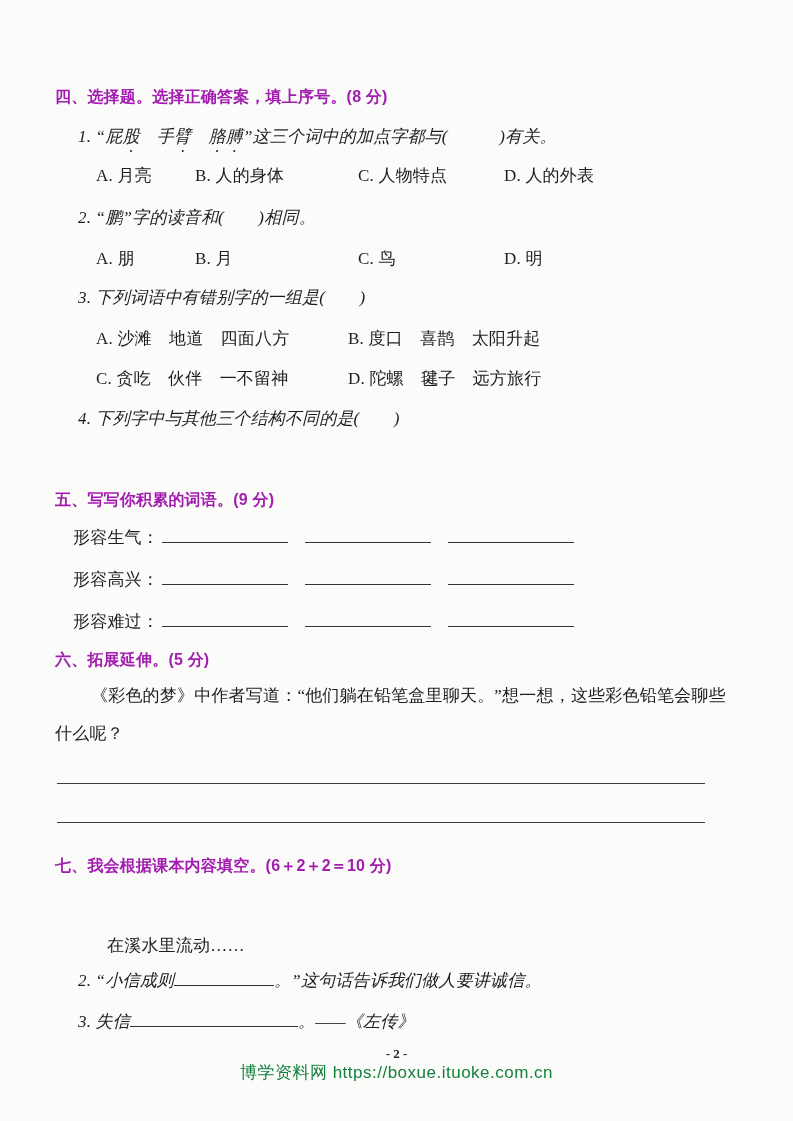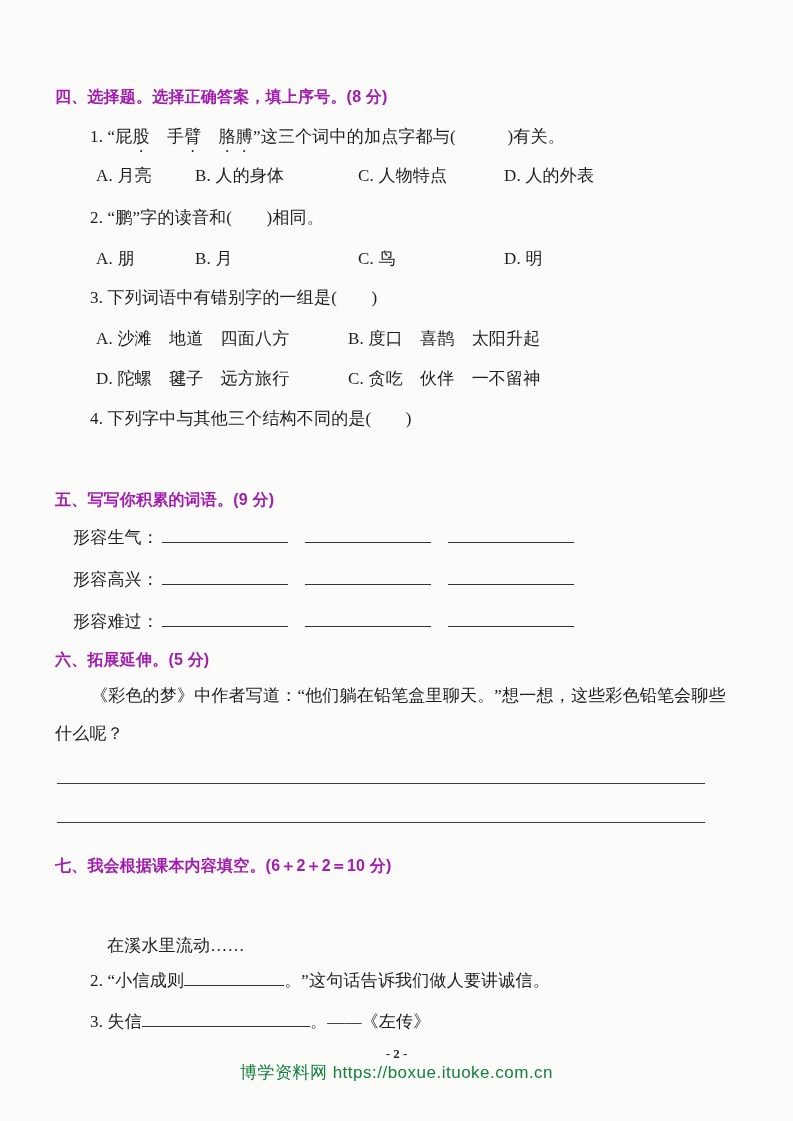--- a/index.html
+++ b/index.html
@@ -17,21 +17,21 @@
     font-size:17px;line-height:22px;
     white-space:nowrap;
     letter-spacing:0.2px;
   }
   .heading{
     font-weight:700;
     font-size:16px;
     font-family:"Liberation Sans", sans-serif;
     color:#a21caf;
   }
-  .stem{left:90px;}
+  .stem{left:78px;font-style:italic;}
   .indent1{left:75px;}
   .indent2{left:107px;}
   
   .optrow{left:96px;display:flex;}
   .optrow span{display:inline-block;}
   .opt4 span:nth-child(1){width:99px;}
   .opt4 span:nth-child(2){width:163px;}
   .opt4 span:nth-child(3){width:146px;}
   .opt4n span:nth-child(1){width:98px;}
   .opt4n span:nth-child(2){width:99px;}
@@ -112,22 +112,22 @@
   </div>
 
   <div class="row stem" style="top:287px">3. 下列词语中有错别字的一组是(　　)</div>
 
   <div class="row optrow opt2" style="top:328px">
     <span>A. 沙滩　地道　四面八方</span>
     <span>B. 度口　喜鹊　太阳升起</span>
   </div>
 
   <div class="row optrow opt2" style="top:368px">
+    <span>C. 贪吃　伙伴　一不留神</span>
     <span>D. 陀螺　毽子　远方旅行</span>
-    <span>C. 贪吃　伙伴　一不留神</span>
   </div>
 
   <div class="row stem" style="top:408px">4. 下列字中与其他三个结构不同的是(　　)</div>
 
 
   <div class="row heading" style="top:489px">五、写写你积累的词语。(9 分)</div>
 
   <div class="row s5row" style="top:526px">
     <span>形容生气：</span><span class="blank b126 first"></span><span class="blank b126"></span><span class="blank b126"></span>
   </div>

